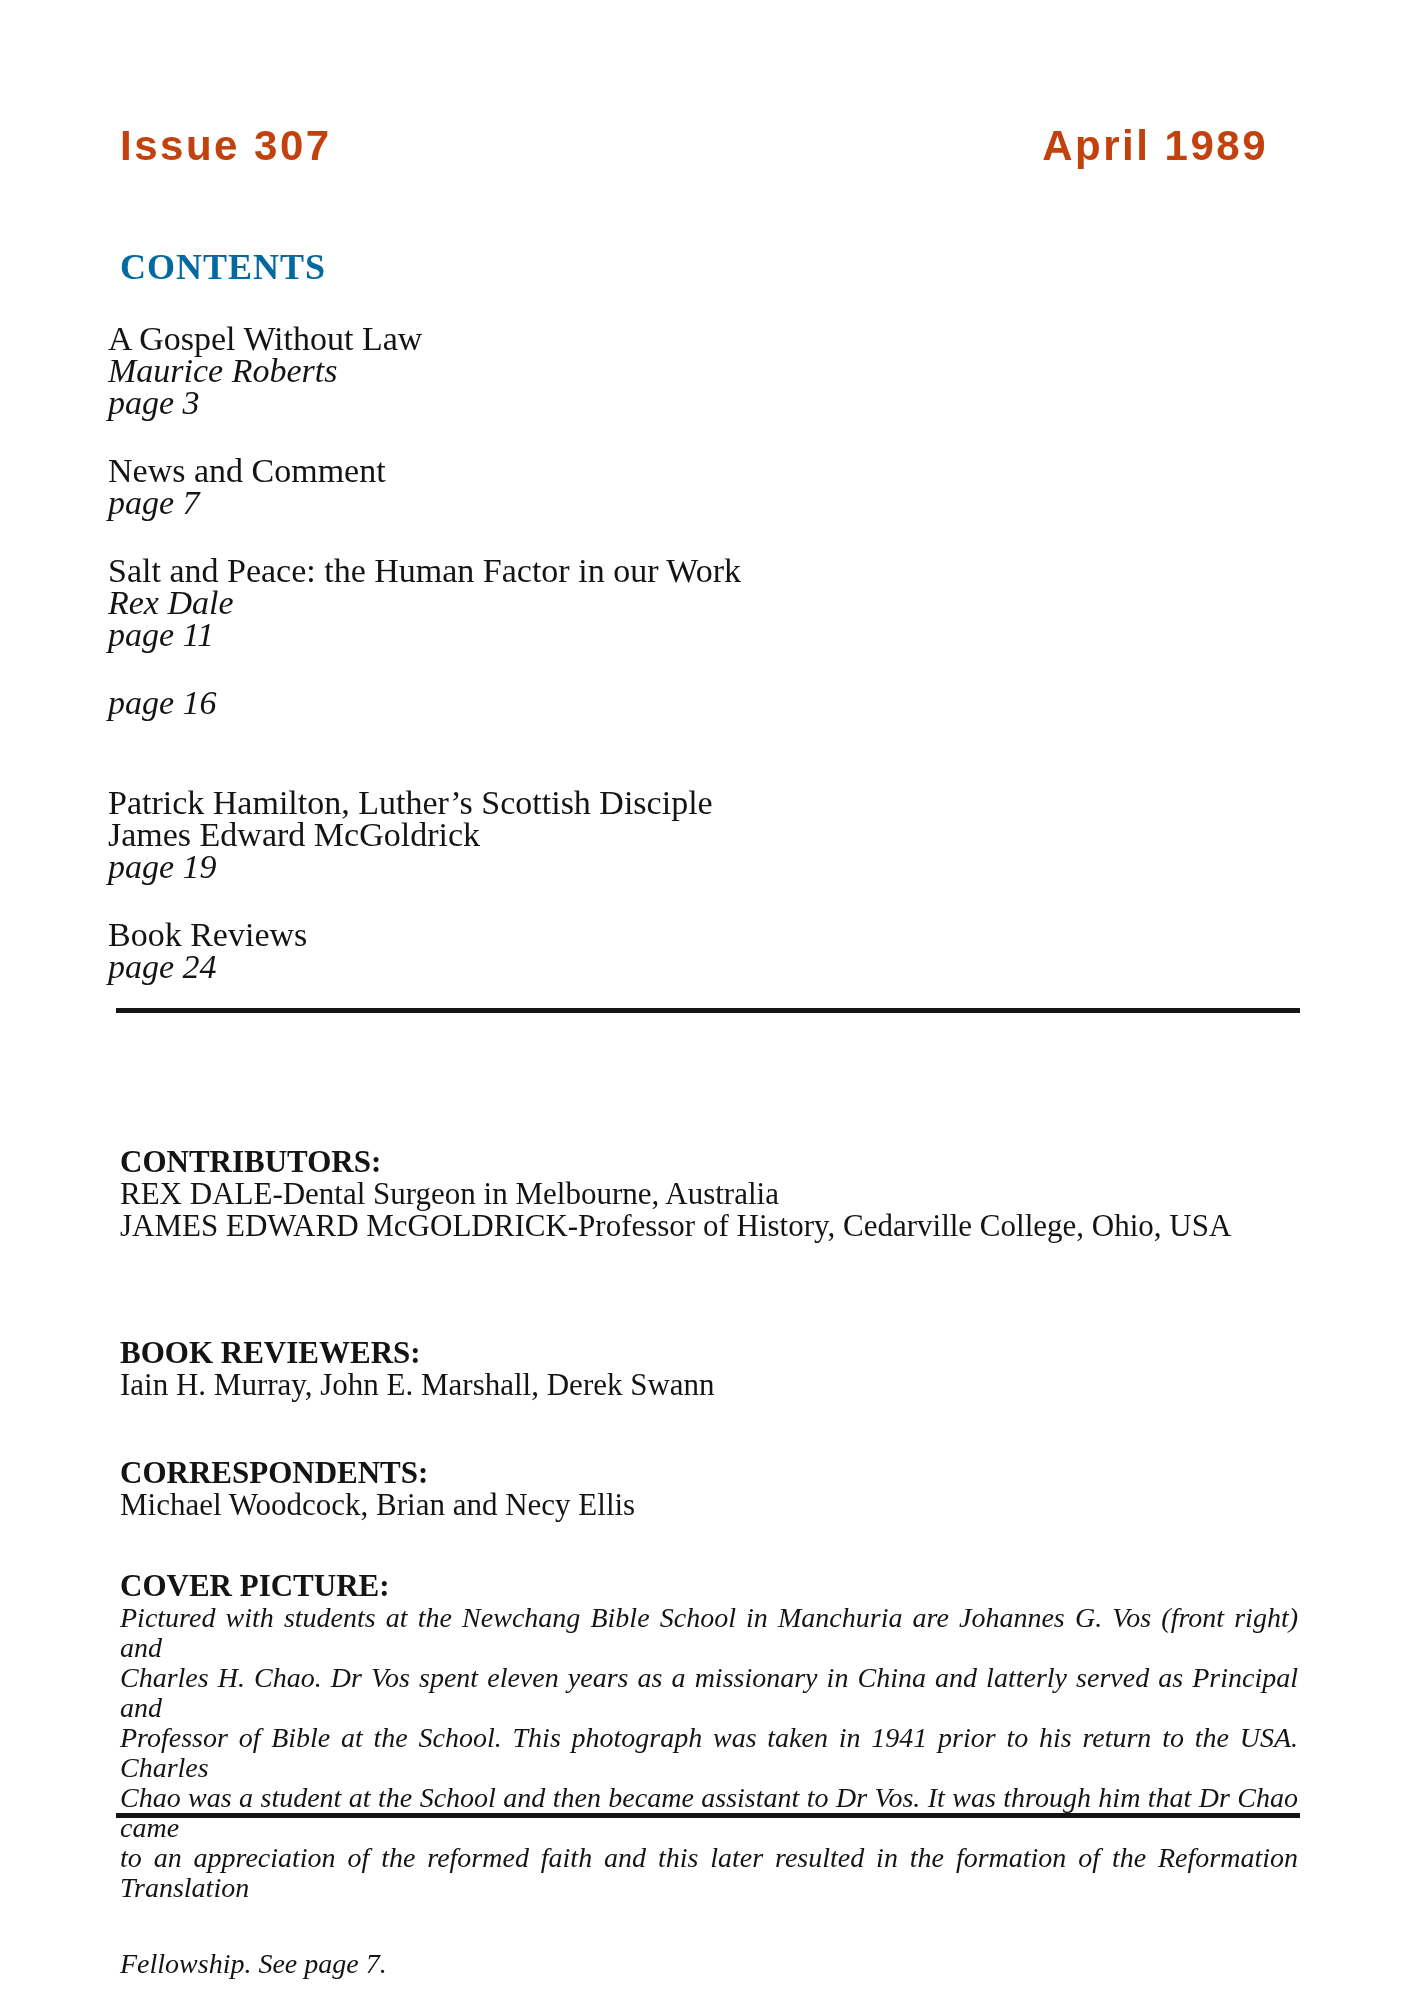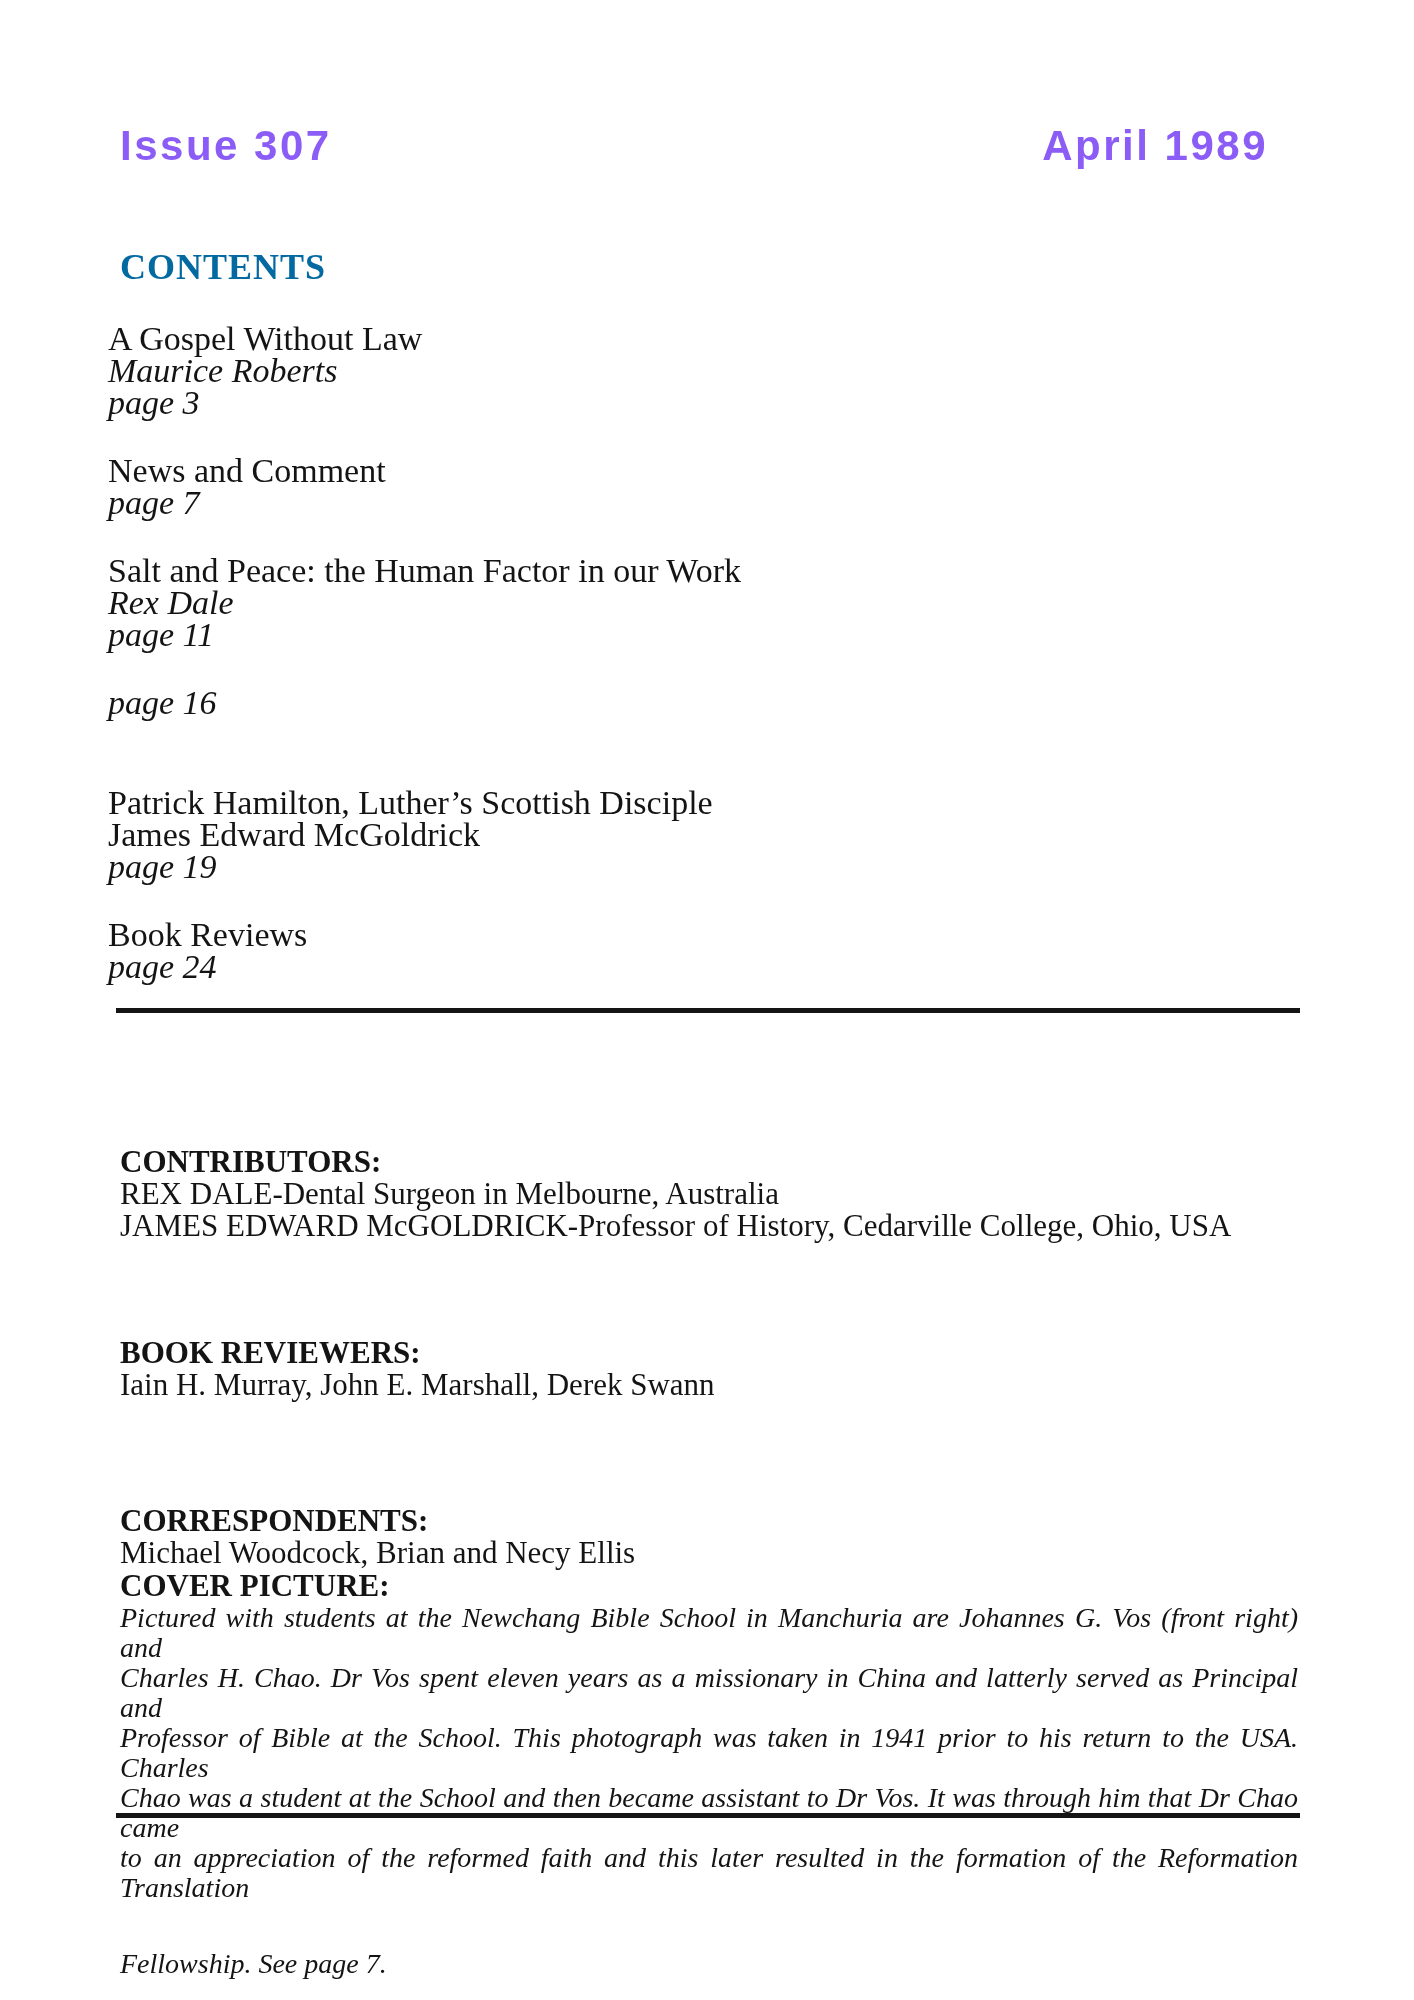--- a/index.html
+++ b/index.html
@@ -19,21 +19,21 @@
     left: 120px;
     top: 122px;
     width: 1178px;
     display: flex;
     justify-content: space-between;
     align-items: baseline;
     font-family: "Liberation Sans", sans-serif;
     font-weight: bold;
     font-size: 42px;
     letter-spacing: 2.5px;
-    color: #8b5cf6;
+    color: #c2410c;
   }
   .masthead .date { padding-right: 30px; }
 
   
   .contents-heading {
     left: 120px;
     top: 246px;
     font-weight: bold;
     font-size: 36px;
     letter-spacing: 1px;
@@ -141,21 +141,21 @@
     <div class="heading">CONTRIBUTORS:</div>
     <div>REX DALE-Dental Surgeon in Melbourne, Australia</div>
     <div>JAMES EDWARD McGOLDRICK-Professor of History, Cedarville College, Ohio, USA</div>
   </div>
 
   <div class="abs section" style="top:1337px">
     <div class="heading">BOOK REVIEWERS:</div>
     <div>Iain H. Murray, John E. Marshall, Derek Swann</div>
   </div>
 
-  <div class="abs section" style="top:1505px">
+  <div class="abs section" style="top:1457px">
     <div class="heading">CORRESPONDENTS:</div>
     <div>Michael Woodcock, Brian and Necy Ellis</div>
   </div>
 
   <div class="abs cover-heading">COVER PICTURE:</div>
 
   <div class="abs cover-par">
     <div class="cover-line">Pictured with students at the Newchang Bible School in Manchuria are Johannes G. Vos (front right) and</div>
     <div class="cover-line">Charles H. Chao. Dr Vos spent eleven years as a missionary in China and latterly served as Principal and</div>
     <div class="cover-line">Professor of Bible at the School. This photograph was taken in 1941 prior to his return to the USA. Charles</div>

